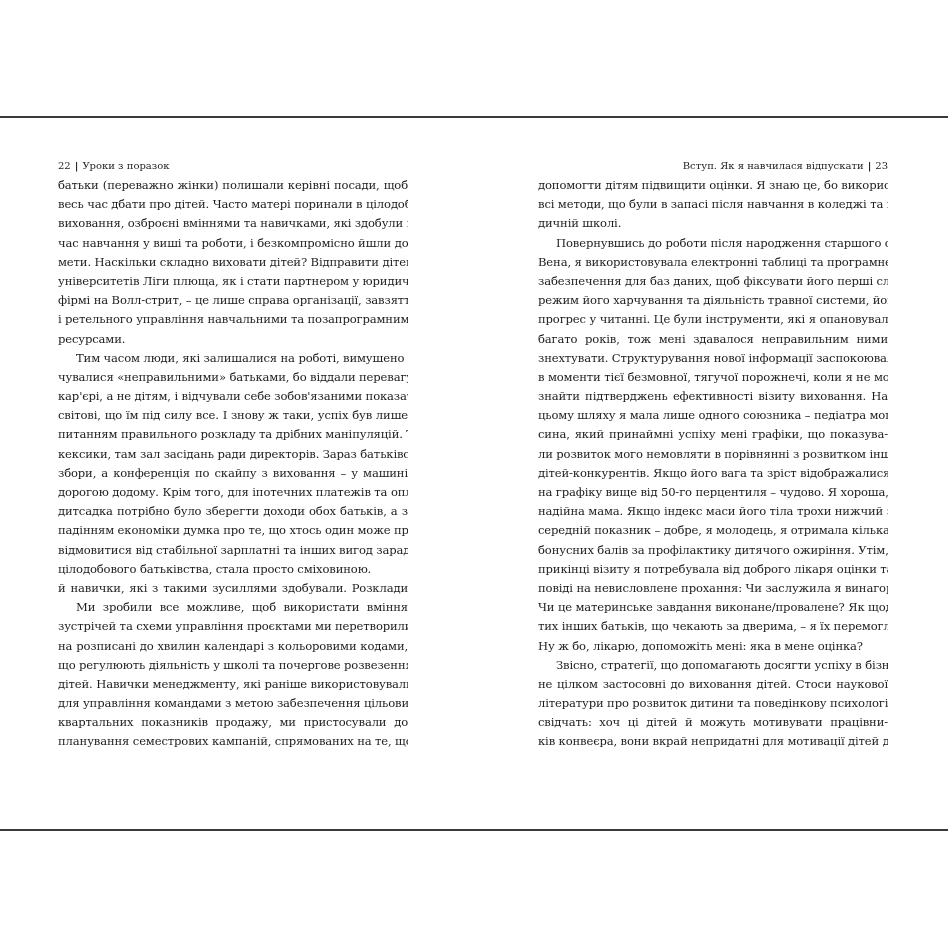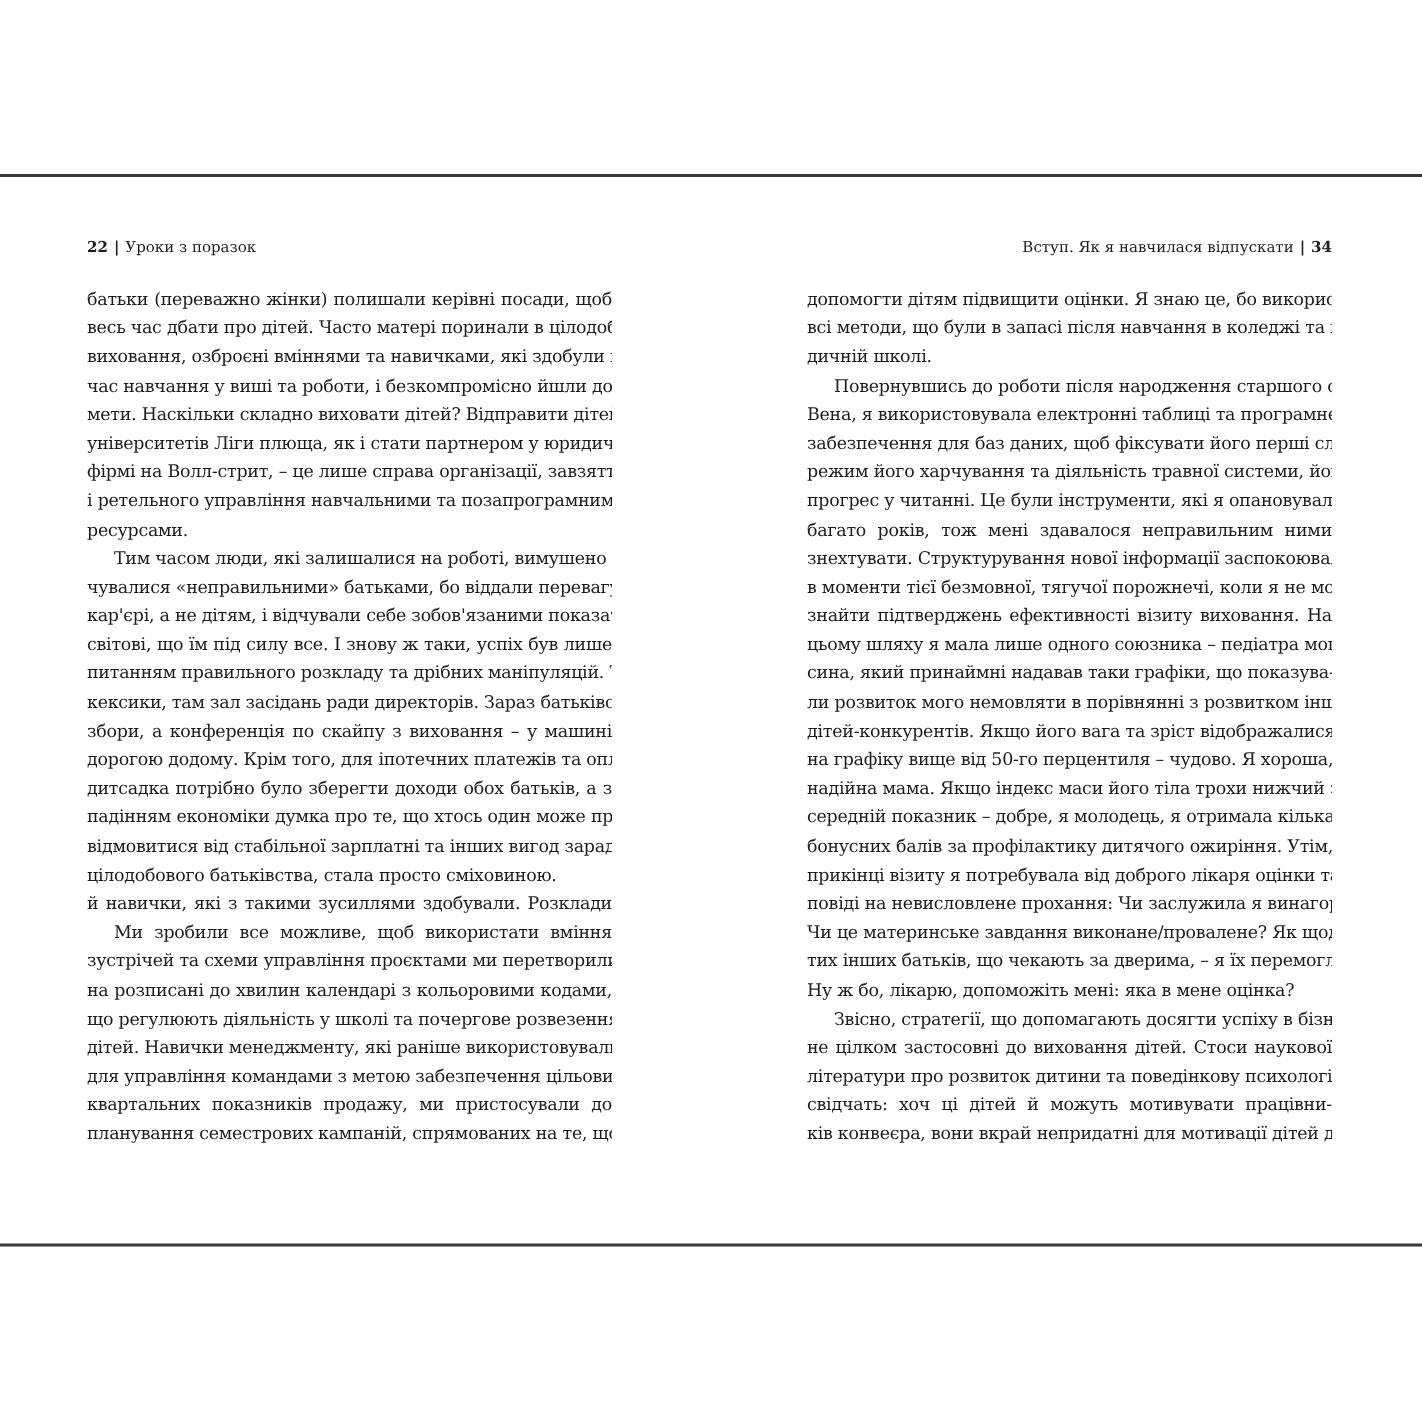--- a/index.html
+++ b/index.html
@@ -11,24 +11,24 @@
     .rule.top { top: 116px; }
     .rule.bottom { top: 829px; }
     .page { position: absolute; top: 158px; width: 350px; }
     .page.left { left: 58px; }
     .page.right { left: 538px; }
     .running-head {
       font-size: 10px; height: 16px; line-height: 16px; white-space: nowrap;
       font-family: "DejaVu Serif", serif;
     }
     .page.right .running-head { text-align: right; }
-    .running-head .num { font-weight: bold; font-style: normal; }
+    .running-head .num { font-weight: normal; font-style: normal; }
     .running-head .sep { margin: 0 4px; font-weight: bold; }
     .running-head .title { }
-    .body-text { margin-top: 16px; }
+    .body-text { margin-top: 2px; }
     .line {
       font-size: 11.6px; line-height: 19.2px; height: 19.2px; white-space: nowrap;
       text-align: justify; text-align-last: justify; letter-spacing: -0.15px;
       overflow: hidden;
     }
     .line.last { text-align-last: left; }
     .line.indent { padding-left: 18px; }
   </style>
 </head>
 <body>
@@ -68,37 +68,37 @@
       <div class="line">що регулюють діяльність у школі та почергове розвезення</div>
       <div class="line">дітей. Навички менеджменту, які раніше використовувалися</div>
       <div class="line">для управління командами з метою забезпечення цільових</div>
       <div class="line">квартальних показників продажу, ми пристосували до</div>
       <div class="line">планування семестрових кампаній, спрямованих на те, щоб</div>
     </div>
 </div>
 
 <div class="page right">
   <div class="running-head">
-    <span class="title">Вступ. Як я навчилася відпускати</span><span class="sep">|</span><span class="num">34</span>
+    <span class="title">Вступ. Як я навчилася відпускати</span><span class="sep">|</span><span class="num">23</span>
   </div>
   <div class="body-text" id="right-lines">
       <div class="line">допомогти дітям підвищити оцінки. Я знаю це, бо використала</div>
       <div class="line">всі методи, що були в запасі після навчання в коледжі та юри-</div>
       <div class="line last">дичній школі.</div>
       <div class="line indent">Повернувшись до роботи після народження старшого сина</div>
       <div class="line">Вена, я використовувала електронні таблиці та програмне</div>
       <div class="line">забезпечення для баз даних, щоб фіксувати його перші слова,</div>
       <div class="line">режим його харчування та діяльність травної системи, його</div>
       <div class="line">прогрес у читанні. Це були інструменти, які я опановувала</div>
       <div class="line">багато років, тож мені здавалося неправильним ними</div>
       <div class="line">знехтувати. Структурування нової інформації заспокоювало</div>
       <div class="line">в моменти тієї безмовної, тягучої порожнечі, коли я не могла</div>
       <div class="line">знайти підтверджень ефективності візиту виховання. На</div>
       <div class="line">цьому шляху я мала лише одного союзника – педіатра мого</div>
-      <div class="line">сина, який принаймні надавав таки графіки, що показува-</div>
+      <div class="line">сина, який принаймні успіху мені графіки, що показува-</div>
       <div class="line">ли розвиток мого немовляти в порівнянні з розвитком інших</div>
       <div class="line">дітей-конкурентів. Якщо його вага та зріст відображалися</div>
       <div class="line">на графіку вище від 50-го перцентиля – чудово. Я хороша,</div>
       <div class="line">надійна мама. Якщо індекс маси його тіла трохи нижчий за</div>
       <div class="line">середній показник – добре, я молодець, я отримала кілька</div>
       <div class="line">бонусних балів за профілактику дитячого ожиріння. Утім, на-</div>
       <div class="line">прикінці візиту я потребувала від доброго лікаря оцінки та від-</div>
       <div class="line">повіді на невисловлене прохання: Чи заслужила я винагороду?</div>
       <div class="line">Чи це материнське завдання виконане/провалене? Як щодо</div>
       <div class="line">тих інших батьків, що чекають за дверима, – я їх перемогла?</div>

